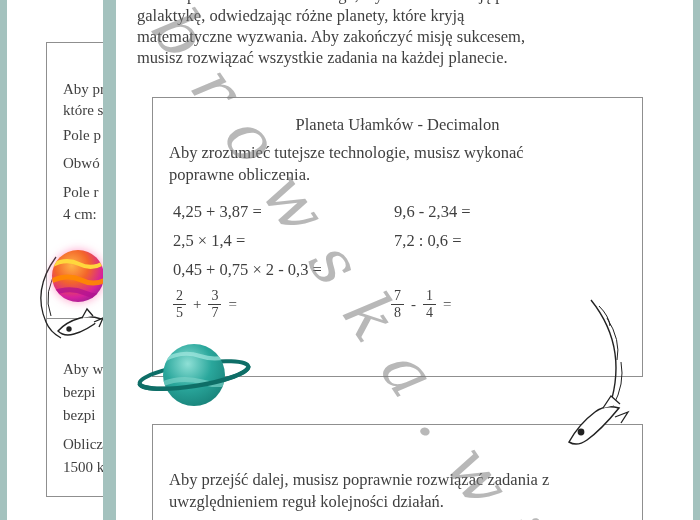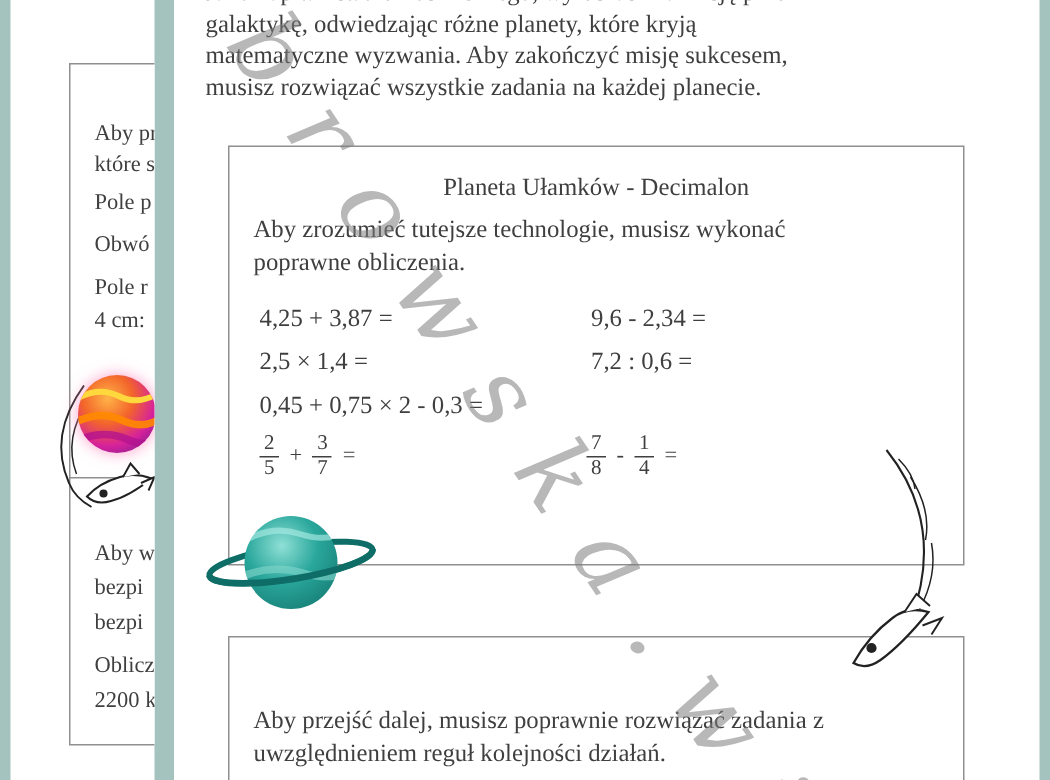--- a/index.html
+++ b/index.html
@@ -61,21 +61,21 @@
     <span class="frag" style="top:112px">Obwó</span>
     <span class="frag" style="top:141px">Pole r</span>
     <span class="frag" style="top:163px">4 cm:</span>
   </div>
 
   <div class="lcard lcard-2">
     <span class="frag" style="top:42px">Aby w</span>
     <span class="frag" style="top:65px">bezpi</span>
     <span class="frag" style="top:88px">bezpi</span>
     <span class="frag" style="top:117px">Oblicz</span>
-    <span class="frag" style="top:140px">2200 k</span>
+    <span class="frag" style="top:140px">1500 k</span>
   </div>
 
   <div class="art z4" style="left:24px;top:256px;width:36px;height:84px">
     <svg width="36" height="84" viewBox="0 0 36 84" fill="none">
       <path d="M25,1 Q1,34 15,66 Q19,76 30,82" stroke="#222" stroke-width="1.3"></path>
       <path d="M28,11 Q11,36 20,60" stroke="#222" stroke-width="1"></path>
     </svg>
   </div>
 
   <div class="art z4" style="left:44px;top:249px;width:54px;height:54px;filter:drop-shadow(0 0 5px rgba(255,140,190,0.85))">

